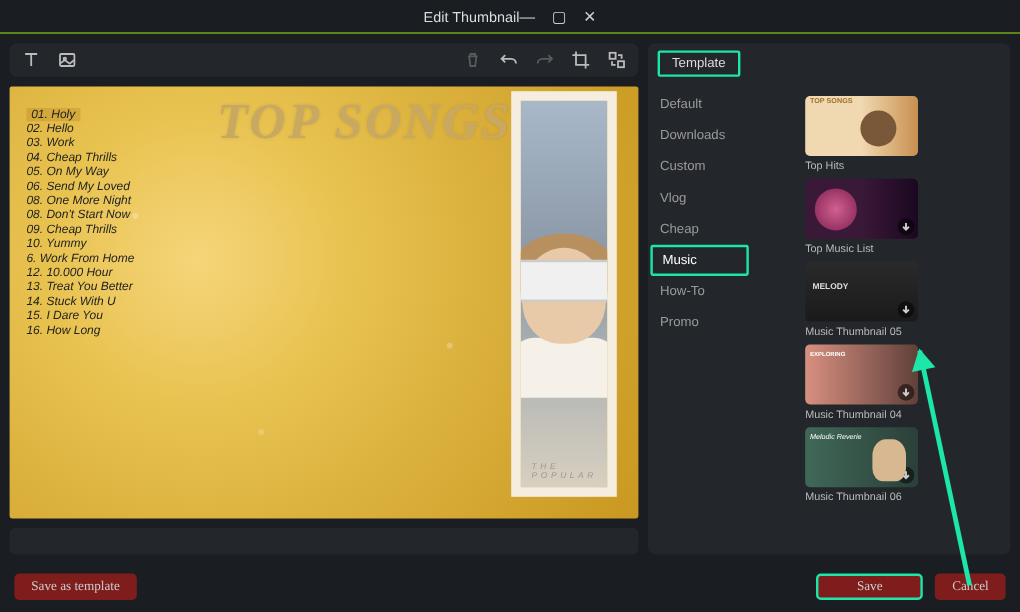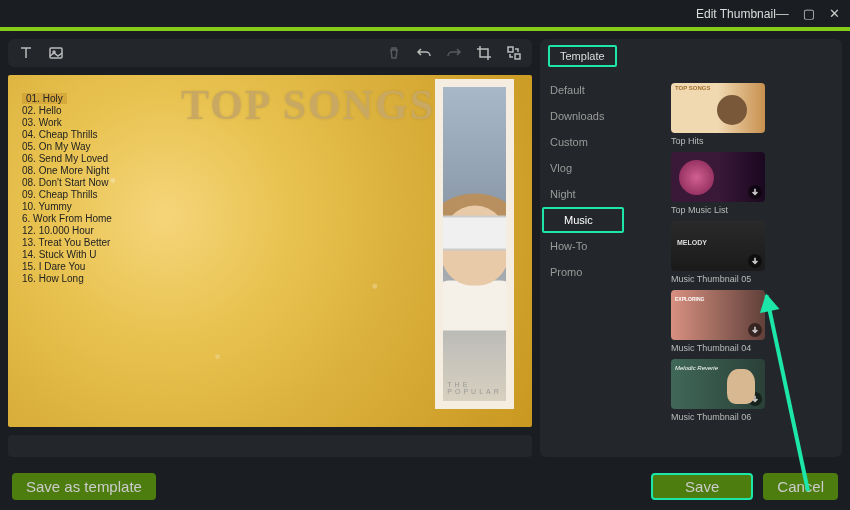--- a/index.html
+++ b/index.html
@@ -1,24 +1,24 @@
 <!DOCTYPE html>
 <html><head>
 <meta charset="utf-8">
 <style>
 * { margin: 0; padding: 0; box-sizing: border-box; font-family: -apple-system, BlinkMacSystemFont, "Segoe UI", sans-serif; }
 body { background: #1a1d21; color: #c8c8c8; width: 850px; height: 510px; overflow: hidden; display: flex; flex-direction: column; }
 
-.titlebar { display: flex; justify-content: flex-end; align-items: center; padding: 6px 10px; border-bottom: 4px solid #84cc16; }
+.titlebar { display: flex; justify-content: center; align-items: center; padding: 6px 10px; border-bottom: 1px solid #84cc16; }
 .titlebar .title { font-size: 12px; color: #ddd; }
 .window-controls { display: flex; gap: 14px; align-items: center; }
 .window-controls span { font-size: 13px; color: #ccc; cursor: pointer; }
 
 .content { display: flex; flex: 1; min-height: 0; }
-.left-col { flex: 1; display: flex; flex-direction: column; padding: 8px; gap: 8px; }
+.left-col { flex: 1; display: flex; flex-direction: column; padding: 8px; gap: 8px; font-style: italic; }
 .toolbar { display: flex; justify-content: space-between; align-items: center; background: #23262a; border-radius: 6px; padding: 6px 10px; }
 .tool-left, .tool-right { display: flex; gap: 14px; align-items: center; }
 .tool-icon { width: 16px; height: 16px; color: #bbb; display:flex; align-items:center; justify-content:center; cursor:pointer; }
 .tool-icon svg { width: 100%; height: 100%; stroke: currentColor; fill: none; stroke-width: 1.5; }
 
 .preview { flex: 1; background: radial-gradient(circle at 30% 40%, #f5d57a 0%, #e8c24f 30%, #d9ae3a 60%, #c99820 100%); border-radius: 2px; position: relative; overflow: hidden; display:flex; }
 .preview::before { content:""; position:absolute; inset:0; background-image: radial-gradient(circle at 20% 30%, rgba(255,255,255,.7) 0 2px, transparent 3px), radial-gradient(circle at 70% 60%, rgba(255,255,255,.6) 0 2px, transparent 3px), radial-gradient(circle at 40% 80%, rgba(255,255,255,.5) 0 2px, transparent 3px); opacity:.4; }
 .preview-left { width: 33%; padding: 18px 14px; font-size: 10px; color: #222; position:relative; z-index:1; }
 .preview-left .first { background: rgba(179,122,30,.3); display: inline-block; padding: 0 4px; }
 .preview-left div { margin-bottom: 1px; }
@@ -33,21 +33,21 @@
 .popular-label { position:absolute; bottom:6px; left:50%; transform:translateX(-50%); font-size:7px; color:#999; letter-spacing:3px; }
 
 .extra-bar { height: 22px; background: #23262a; border-radius: 4px; }
 
 .right-col { width: 310px; display: flex; flex-direction: column; padding: 8px 8px 8px 0; gap: 0; }
 .template-tab-row { background: #23262a; border-radius: 6px 6px 0 0; padding: 6px 8px; }
 .template-tab { display: inline-block; font-size: 11px; color: #ddd; padding: 3px 10px; border: 2px solid #1ce6a8; border-radius: 2px; }
 .right-body { flex:1; display:flex; background: #23262a; border-radius: 0 0 6px 6px; min-height:0;gap:37px; }
 .category-list { width: 86px; display:flex; flex-direction:column; padding: 4px 0; }
 .cat-item { font-size: 11px; color: #9a9a9a; padding: 7px 10px; cursor:pointer; }
-.cat-item.active { color: #fff; border: 2px solid #1ce6a8; border-radius:2px; margin: 0 2px; padding: 5px 20px; }
+.cat-item.active { color: #fff; border: 2px solid #1ce6a8; border-radius:2px; margin: 0 2px; padding: 5px 8px; }
 
 .thumbnails { flex:1; padding: 10px 8px; display:flex; flex-wrap:wrap; gap: 6px 8px; align-content: flex-start; overflow:hidden; }
 .thumb { width: 94px; display:flex; flex-direction:column; gap:3px; }
 .thumb-img { height: 50px; border-radius: 4px; position:relative; overflow:hidden; cursor:pointer; }
 .thumb-img .dl-badge { position:absolute; right:3px; bottom:3px; width:14px; height:14px; background:rgba(0,0,0,.5); border-radius:50%; display:flex; align-items:center; justify-content:center; }
 .thumb-img .dl-badge svg { width:8px; height:8px; stroke:#ccc; fill:none; stroke-width:2; }
 .thumb-label { font-size: 9px; color: #bbb; }
 
 .t1 { background: linear-gradient(90deg, #f0d8b0 50%, #c89050 100%); }
 .t1::before { content:"TOP SONGS"; position:absolute; left:4px; top:2px; font-size:6px; color:#a07030; font-weight:bold; }
@@ -60,21 +60,21 @@
 .t4::before { content:"EXPLORING"; position:absolute; left:4px; top:6px; font-size:5px; color:#fff; font-weight:bold; }
 .t5 { background: linear-gradient(90deg, #406858 0%, #2a4038 100%); }
 .t5::before { content:"Melodic Reverie"; position:absolute; left:4px; top:6px; font-size:6px; color:#fff; font-style:italic; }
 .t5::after { content:""; position:absolute; right:10px; top:10px; width:28px; height:35px; background:#d8b890; border-radius:40% 40% 30% 30%; }
 
 .arrow { position:absolute; right:40px; top:260px; width:4px; height:200px; background:#1ce6a8; transform:rotate(-12deg); transform-origin:bottom; pointer-events:none; }
 .arrow::before { content:""; position:absolute; top:-2px; left:-8px; width:0; height:0; border-left:10px solid transparent; border-right:10px solid transparent; border-bottom:18px solid #1ce6a8; }
 
 .footer { display:flex; justify-content:space-between; align-items:center; padding: 8px 12px 10px; }
 .footer-left, .footer-right { display:flex; gap:10px; }
-.btn { font-size:15px; padding:5px 14px; border-radius:4px; background:#4d7c0f; color:#ccc; border:none; cursor:pointer; }
+.btn { font-size:11px; padding:5px 14px; border-radius:4px; background:#7f1d1d; color:#ccc; border:none; cursor:pointer;font-family:Liberation Serif, serif; }
 .btn-save { border:2px solid #1ce6a8; padding:3px 32px; }
 </style>
 </head>
 <body>
 
 <div class="titlebar">
   <span class="title">Edit Thumbnail</span>
   <div class="window-controls">
     <span>—</span>
     <span>▢</span>
@@ -169,21 +169,21 @@
   <div class="right-col" style="position:relative">
     <div class="template-tab-row">
       <span class="template-tab">Template</span>
     </div>
     <div class="right-body">
       <div class="category-list">
         <div class="cat-item">Default</div>
         <div class="cat-item">Downloads</div>
         <div class="cat-item">Custom</div>
         <div class="cat-item">Vlog</div>
-        <div class="cat-item">Night</div>
+        <div class="cat-item">Cheap</div>
         <div class="cat-item active">Music</div>
         <div class="cat-item">How-To</div>
         <div class="cat-item">Promo</div>
       </div>
       <div class="thumbnails">
         <div class="thumb">
           <div class="thumb-img t1"></div>
           <div class="thumb-label">Top Hits</div>
         </div>
         <div class="thumb">

